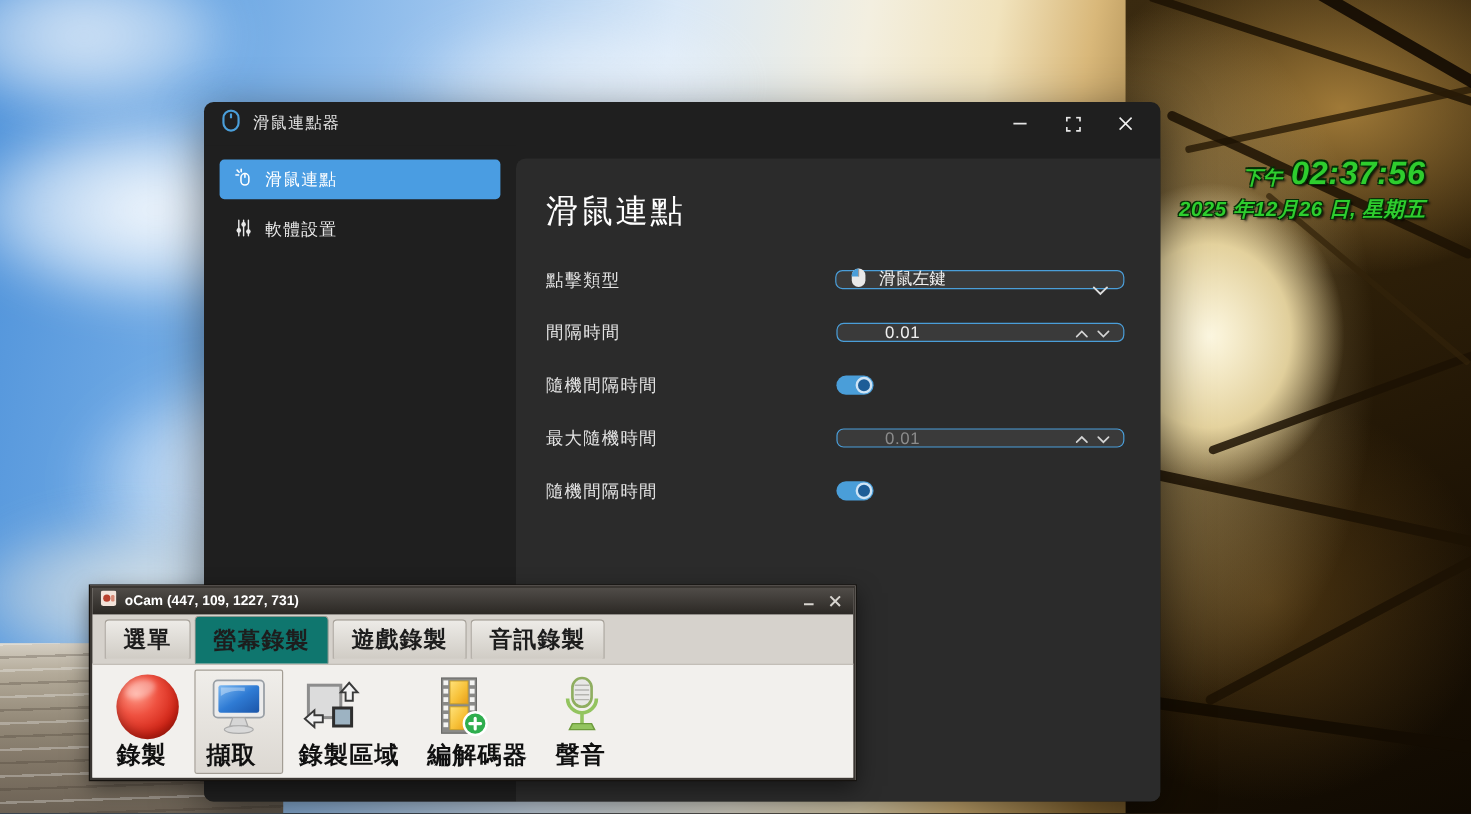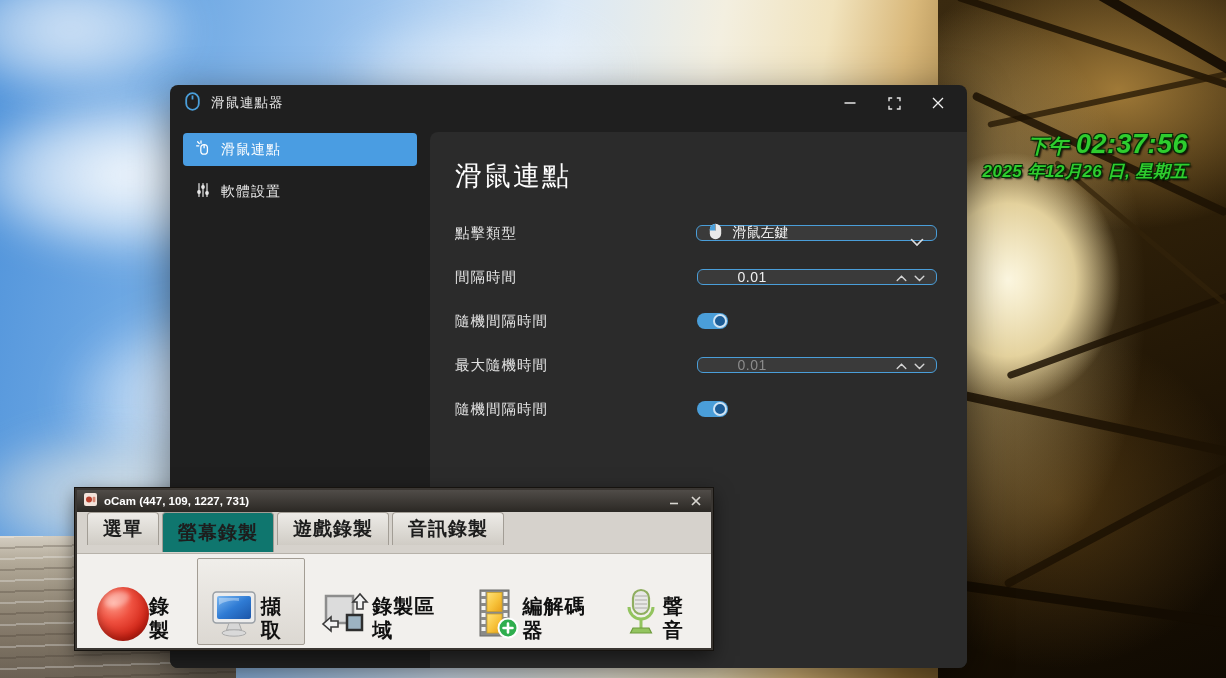--- a/index.html
+++ b/index.html
@@ -38,21 +38,21 @@
   .f6 { left:990px; top:520px; width:260px; height:8px; transform:rotate(-28deg); }
   .f7 { left:960px; top:600px; width:280px; height:10px; transform:rotate(8deg); background:rgba(20,12,2,.9); }
   .f8 { left:1030px; top:230px; width:220px; height:5px; transform:rotate(40deg); background:rgba(50,34,10,.7); }
   .f9 { left:940px; top:-10px; width:320px; height:10px; transform:rotate(30deg); background:rgba(18,10,2,.9); }
 
   
   .clock { position:absolute; top:129px; right:38px; text-align:right; font-style:italic; font-weight:bold;
     color:#2ecd2e; z-index:3;
     text-shadow:-1px -1px 0 #062d06, 1px -1px 0 #062d06, -1px 1px 0 #062d06, 1px 1px 0 #062d06, 2px 2px 2px rgba(0,0,0,.85); }
   .clock-time { font-size:27px; line-height:30px; letter-spacing:.5px; }
-  .clock-prefix { font-size:20px; margin-right:7px; }
+  .clock-prefix { font-size:16px; margin-right:7px; }
   .clock-date { font-size:17px; line-height:22px; letter-spacing:.5px; }
 
   
   .clicker { position:absolute; left:170px; top:85px; width:797px; height:583px; background:#1f1f1f;
     border-radius:8px; overflow:hidden; box-shadow:0 10px 40px rgba(0,0,0,.5); z-index:2; }
   .clicker-titlebar { height:36px; display:flex; align-items:center; padding:0 14px 0 15px; }
   .clicker-title { color:#e5e5e5; font-size:13.5px; margin-left:11px; letter-spacing:1px; }
   .titlebar-spacer { flex:1; }
   .win-btn { width:30px; height:26px; display:flex; align-items:center; justify-content:center; margin-left:14px; cursor:default; }
   .sidebar { position:absolute; left:0; top:36px; width:260px; bottom:0; background:#1f1f1f; padding:12px 13px; }
@@ -75,28 +75,28 @@
   .toggle .knob { position:absolute; right:1px; top:1px; width:14px; height:14px; border-radius:50%;
     background:#1d5d97; border:2.5px solid #cfe4f5; }
 
   
   .ocam { position:absolute; left:75px; top:488px; width:638px; height:162px; background:#d6d2cc;
     border:2px solid #3a3632; box-shadow:0 0 0 1px #16130f, 0 6px 18px rgba(0,0,0,.55); z-index:4; }
   .ocam-titlebar { height:22px; background:linear-gradient(#504c48,#2b2824); display:flex; align-items:center; padding:0 7px; }
   .ocam-title { color:#ffffff; font-size:11.5px; font-weight:bold; margin-left:7px; flex:1;
     font-family:"Liberation Sans", sans-serif; }
   .ocam-btn { width:16px; height:14px; display:flex; align-items:center; justify-content:center; margin-left:6px; }
-  .ocam-tabs { height:41px; display:flex; align-items:flex-start; padding-left:10px; position:relative; }
+  .ocam-tabs { height:41px; display:flex; align-items:center; padding-left:10px; position:relative; }
   .tab { height:33px; display:flex; align-items:center; padding:0 15px; margin-right:3px;
     font-size:19px; font-weight:bold; color:#1d1d1d; letter-spacing:1px;
     background:linear-gradient(#edebe7,#d0ccc5); border:1px solid #a29d95; border-bottom:none; border-radius:4px 4px 0 0; }
   .tab.active { height:40px; background:#0f766e; position:relative; z-index:2; margin-bottom:-1px; }
   .ocam-toolbar { height:95px; background:#f2f0ed; border-top:1px solid #b7b2aa; display:flex;
     align-items:stretch; padding:4px 0 3px 10px; }
-  .tool-btn { display:flex; flex-direction:row; align-items:flex-end; justify-content:flex-end;
+  .tool-btn { display:flex; flex-direction:column; align-items:flex-start; justify-content:flex-end;
     padding:2px 9px 2px; margin-right:3px; border:1px solid transparent; }
   .tool-btn.highlight { background:linear-gradient(#f0eeea,#dcd8d2); border:1px solid #a39d94; border-radius:2px; }
   .tool-label { font-size:20px; font-weight:bold; color:#101010; letter-spacing:1px; line-height:24px; margin-top:2px; }
   .tool-icon { height:56px; display:flex; align-items:center; justify-content:center; }
   .rec-circle { width:52px; height:54px; border-radius:50%;
     background:radial-gradient(circle at 32% 30%, #ff9a88 0%, #ef5140 35%, #d02315 70%, #a31309 100%);
     box-shadow:inset 0 -4px 8px rgba(0,0,0,.25); position:relative; }
   .rec-circle::after { content:""; position:absolute; left:7px; top:5px; width:26px; height:15px; border-radius:50%;
     background:rgba(255,255,255,.35); filter:blur(2px); transform:rotate(-18deg); }
 </style>

